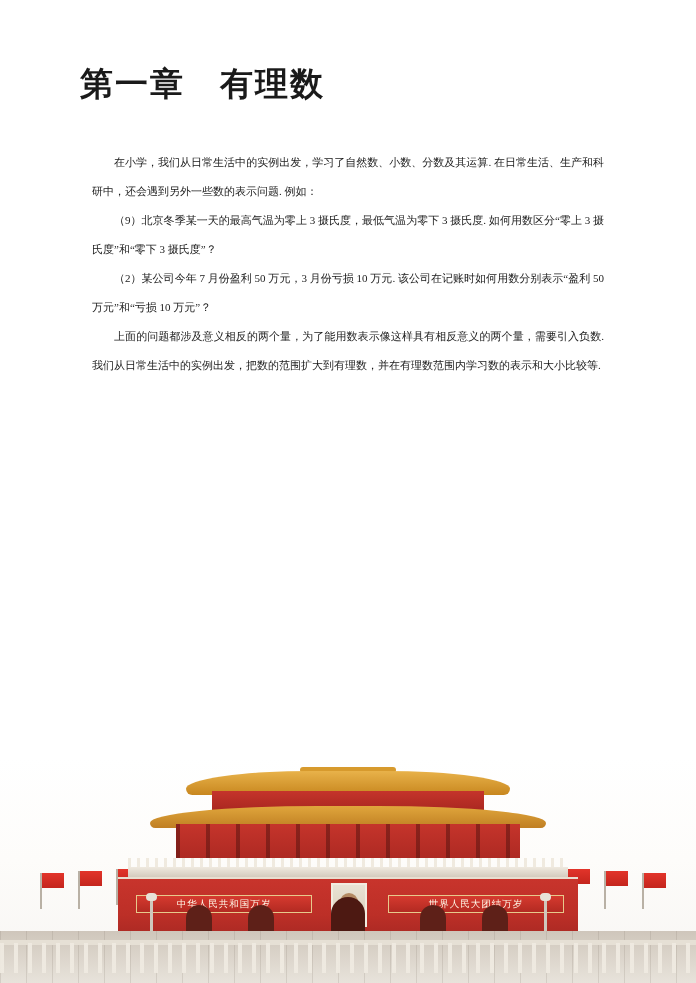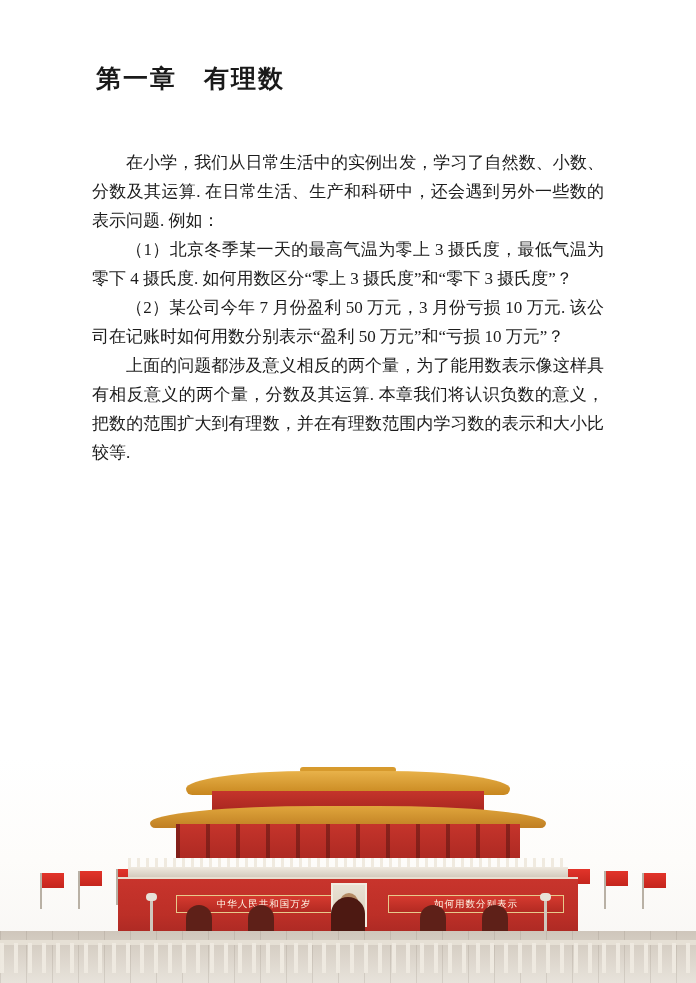--- a/index.html
+++ b/index.html
@@ -17,35 +17,35 @@
   .page {
     position: absolute;
     inset: 0;
     width: 696px;
     height: 983px;
     background: #ffffff;
     overflow: hidden;
   }
   .chapter-title {
     position: absolute;
-    left: 96px;
+    left: 80px;
     top: 62px;
-    font-size: 25px;
+    font-size: 33px;
     font-weight: bold;
     letter-spacing: 2px;
     color: #1a1a1a;
     font-family: "Liberation Serif", "DejaVu Serif", serif;
     white-space: pre;
   }
   .body-text {
     position: absolute;
     left: 92px;
     top: 148px;
     width: 512px;
-    font-size: 17px;
+    font-size: 11px;
     line-height: 29px;
     color: #1b1b1b;
     text-align: justify;
     text-justify: inter-ideograph;
   }
   .body-text p {
     margin: 0;
     text-indent: 2em;
   }
   
@@ -136,21 +136,21 @@
     border: 1px solid #e7c98c;
     box-sizing: border-box;
     color: #fff8e8;
     font-size: 9.5px;
     line-height: 16px;
     text-align: center;
     letter-spacing: 1px;
     font-family: "Liberation Serif", "DejaVu Serif", serif;
     white-space: nowrap;
   }
-  .slogan.left { left: 136px; width: 176px; margin-left: 40px; }
+  .slogan.left { left: 136px; width: 176px; }
   .slogan.right { left: 388px; width: 176px; }
   
   .terrace {
     position: absolute;
     left: 128px;
     bottom: 104px;
     width: 440px;
     height: 12px;
     background: linear-gradient(to bottom, #efe9df, #cfc6b8);
   }
@@ -272,23 +272,23 @@
 </style>
 </head>
 <body>
 
 <div class="page">
 
   <div class="chapter-title">第一章　有理数</div>
 
   <div class="body-text">
     <p>在小学，我们从日常生活中的实例出发，学习了自然数、小数、分数及其运算. 在日常生活、生产和科研中，还会遇到另外一些数的表示问题. 例如：</p>
-    <p>（1）北京冬季某一天的最高气温为零上 3 摄氏度，最低气温为零下 4 摄氏度. 如何用数区分“零上 3 摄氏度”和“零下 3 摄氏度”？</p>
+    <p>（9）北京冬季某一天的最高气温为零上 3 摄氏度，最低气温为零下 3 摄氏度. 如何用数区分“零上 3 摄氏度”和“零下 3 摄氏度”？</p>
     <p>（2）某公司今年 7 月份盈利 50 万元，3 月份亏损 10 万元. 该公司在记账时如何用数分别表示“盈利 50 万元”和“亏损 10 万元”？</p>
-    <p>上面的问题都涉及意义相反的两个量，为了能用数表示像这样具有相反意义的两个量，分数及其运算. 本章我们将认识负数的意义，把数的范围扩大到有理数，并在有理数范围内学习数的表示和大小比较等.</p>
+    <p>上面的问题都涉及意义相反的两个量，为了能用数表示像这样具有相反意义的两个量，需要引入负数. 我们从日常生活中的实例出发，把数的范围扩大到有理数，并在有理数范围内学习数的表示和大小比较等.</p>
   </div>
 
   <div class="illustration">
     <div class="sky"></div>
 
     <div class="pole" style="left:40px;bottom:74px;height:36px;"></div>
     <div class="flag" style="left:42px;bottom:95px;"></div>
     <div class="pole" style="left:78px;bottom:74px;height:38px;"></div>
     <div class="flag" style="left:80px;bottom:97px;"></div>
     <div class="pole" style="left:116px;bottom:78px;height:36px;"></div>
@@ -306,21 +306,21 @@
     <div class="pavilion2"></div>
     <div class="roof-lower"></div>
     <div class="pavilion"></div>
     <div class="pavilion-cols"></div>
     <div class="terrace-rail"></div>
     <div class="terrace"></div>
 
     <div class="gate-wall"></div>
 
     <div class="slogan left">中华人民共和国万岁</div>
-    <div class="slogan right">如何用数分别表示</div>
+    <div class="slogan right">世界人民大团结万岁</div>
 
     <div class="portrait">
       <div class="portrait-face"></div>
     </div>
 
     <div class="arch" style="left:186px;"></div>
     <div class="arch" style="left:248px;"></div>
     <div class="arch center" style="left:331px;"></div>
     <div class="arch" style="left:420px;"></div>
     <div class="arch" style="left:482px;"></div>

